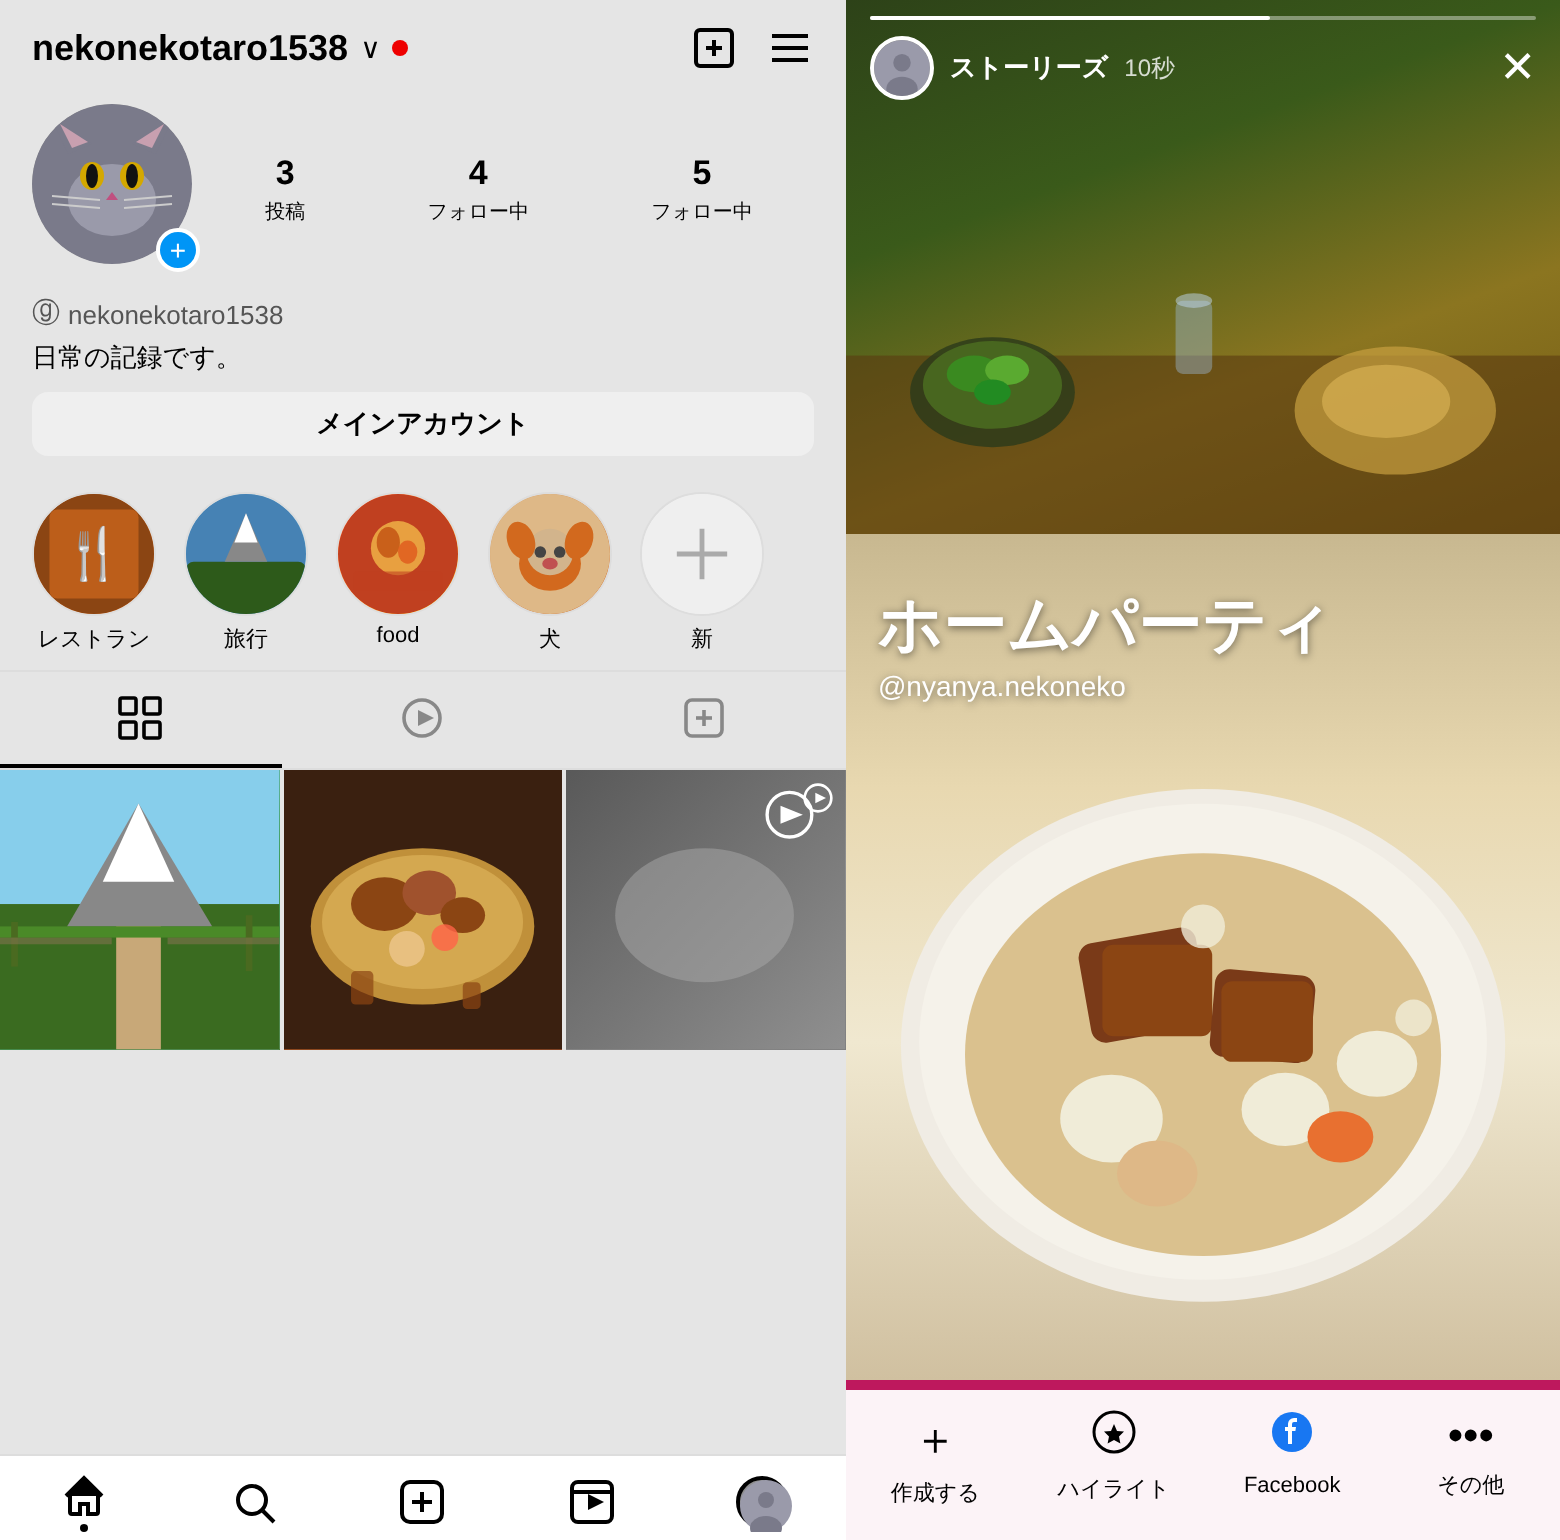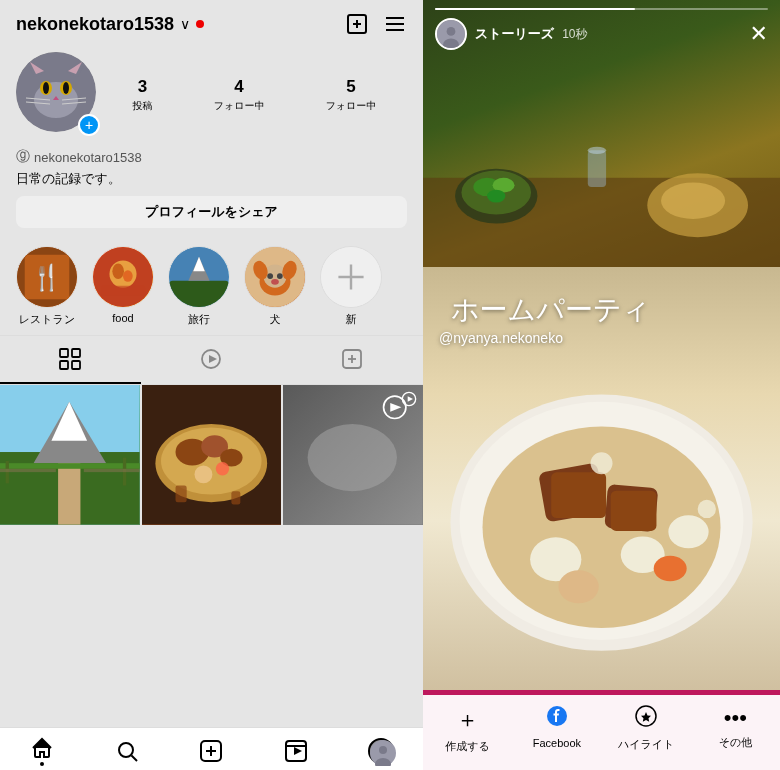--- a/index.html
+++ b/index.html
@@ -370,26 +370,25 @@
     }
 
     
     .story-text-overlay {
       position: absolute;
       top: 38%;
       left: 16px;
       z-index: 10;
     }
     .story-title {
-      font-size: 28px;
-      font-weight: 400;
+      font-size: 32px;
+      font-weight: 700;
       color: #fff;
       text-shadow: 0 1px 4px rgba(0,0,0,0.5);
       line-height: 1.2;
-      margin-left: 12px;
     }
     .story-mention {
       font-size: 14px;
       color: #fff;
       text-shadow: 0 1px 4px rgba(0,0,0,0.5);
       margin-top: 4px;
     }
 
     
     .story-bottom-bar {
@@ -494,59 +493,59 @@
 
   <div class="profile-threads">
     <span class="threads-icon">ⓖ</span>
     <span>nekonekotaro1538</span>
   </div>
 
   <div class="profile-bio">日常の記録です。</div>
 
 
   <div class="action-buttons">
-    <button class="action-btn">プロフィールをシェア</button>
+    <button class="action-btn">メインアカウント</button>
   </div>
 
   <div class="highlights-row">
 
     <div class="highlight-item">
       <div class="highlight-circle restaurant">
         <svg viewBox="0 0 62 62" width="62" height="62">
           <rect width="62" height="62" rx="31" fill="#8B4513"></rect>
           <rect x="8" y="8" width="46" height="46" rx="4" fill="#D2691E" opacity="0.7"></rect>
           <text x="31" y="40" text-anchor="middle" font-size="26" fill="#fff">🍴</text>
         </svg>
       </div>
       <span class="highlight-label">レストラン</span>
+    </div>
+
+    <div class="highlight-item">
+      <div class="highlight-circle travel">
+        <svg viewBox="0 0 62 62" width="62" height="62">
+          <rect width="62" height="62" rx="31" fill="#4682B4"></rect>
+          <rect x="0" y="35" width="62" height="27" rx="4" fill="#2d5a1a"></rect>
+          <polygon points="31,10 20,35 42,35" fill="#888"></polygon>
+          <polygon points="31,10 25,25 37,25" fill="#fff"></polygon>
+        </svg>
+      </div>
+      <span class="highlight-label">旅行</span>
     </div>
 
     <div class="highlight-item">
       <div class="highlight-circle food">
         <svg viewBox="0 0 62 62" width="62" height="62">
           <rect width="62" height="62" rx="31" fill="#c04020"></rect>
           <circle cx="31" cy="28" r="14" fill="#e8a040"></circle>
           <ellipse cx="26" cy="25" rx="6" ry="8" fill="#c05010" opacity="0.8"></ellipse>
           <ellipse cx="36" cy="30" rx="5" ry="6" fill="#e06020" opacity="0.9"></ellipse>
           <rect x="8" y="40" width="46" height="10" rx="2" fill="#c04020" opacity="0.6"></rect>
         </svg>
       </div>
       <span class="highlight-label">food</span>
-    </div>
-
-    <div class="highlight-item">
-      <div class="highlight-circle travel">
-        <svg viewBox="0 0 62 62" width="62" height="62">
-          <rect width="62" height="62" rx="31" fill="#4682B4"></rect>
-          <rect x="0" y="35" width="62" height="27" rx="4" fill="#2d5a1a"></rect>
-          <polygon points="31,10 20,35 42,35" fill="#888"></polygon>
-          <polygon points="31,10 25,25 37,25" fill="#fff"></polygon>
-        </svg>
-      </div>
-      <span class="highlight-label">旅行</span>
     </div>
 
     <div class="highlight-item">
       <div class="highlight-circle dog">
         <svg viewBox="0 0 62 62" width="62" height="62">
           <rect width="62" height="62" rx="31" fill="#DEB887"></rect>
           <ellipse cx="31" cy="36" rx="16" ry="14" fill="#D2691E"></ellipse>
           <ellipse cx="31" cy="30" rx="12" ry="12" fill="#D2B48C"></ellipse>
           <ellipse cx="16" cy="24" rx="7" ry="10" fill="#D2691E" transform="rotate(-20,16,24)"></ellipse>
           <ellipse cx="46" cy="24" rx="7" ry="10" fill="#D2691E" transform="rotate(20,46,24)"></ellipse>
@@ -761,34 +760,34 @@
     <div class="story-mention">@nyanya.nekoneko</div>
   </div>
 
   <div class="story-bottom-bar">
     <div class="story-action">
       <span class="story-action-icon">＋</span>
       <span class="story-action-label">作成する</span>
     </div>
     <div class="story-action">
       <span class="story-action-icon">
+        <svg width="22" height="22" viewBox="0 0 22 22" fill="none">
+          <circle cx="11" cy="11" r="10" stroke="#000" stroke-width="1.5"></circle>
+          <path d="M11 7l1.5 3.5 3.5.3-2.5 2.5.7 3.5L11 15l-3.2 1.8.7-3.5L6 10.8l3.5-.3L11 7z" fill="#000"></path>
+        </svg>
+      </span>
+      <span class="story-action-label">ハイライト</span>
+    </div>
+    <div class="story-action">
+      <span class="story-action-icon">
         <svg width="22" height="22" viewBox="0 0 22 22">
           <circle cx="11" cy="11" r="10" fill="#1877f2"></circle>
           <path d="M13.5 6h-1.5a1 1 0 00-1 1v1.5H13l-.3 2H11V17h-2v-6.5H7.5v-2H9V7a3 3 0 013-3h1.5V6z" fill="#fff"></path>
         </svg>
       </span>
       <span class="story-action-label">Facebook</span>
     </div>
     <div class="story-action">
-      <span class="story-action-icon">
-        <svg width="22" height="22" viewBox="0 0 22 22" fill="none">
-          <circle cx="11" cy="11" r="10" stroke="#000" stroke-width="1.5"></circle>
-          <path d="M11 7l1.5 3.5 3.5.3-2.5 2.5.7 3.5L11 15l-3.2 1.8.7-3.5L6 10.8l3.5-.3L11 7z" fill="#000"></path>
-        </svg>
-      </span>
-      <span class="story-action-label">ハイライト</span>
-    </div>
-    <div class="story-action">
       <span class="story-action-icon">•••</span>
       <span class="story-action-label">その他</span>
     </div>
   </div>
 </div>
 
 </body></html>

